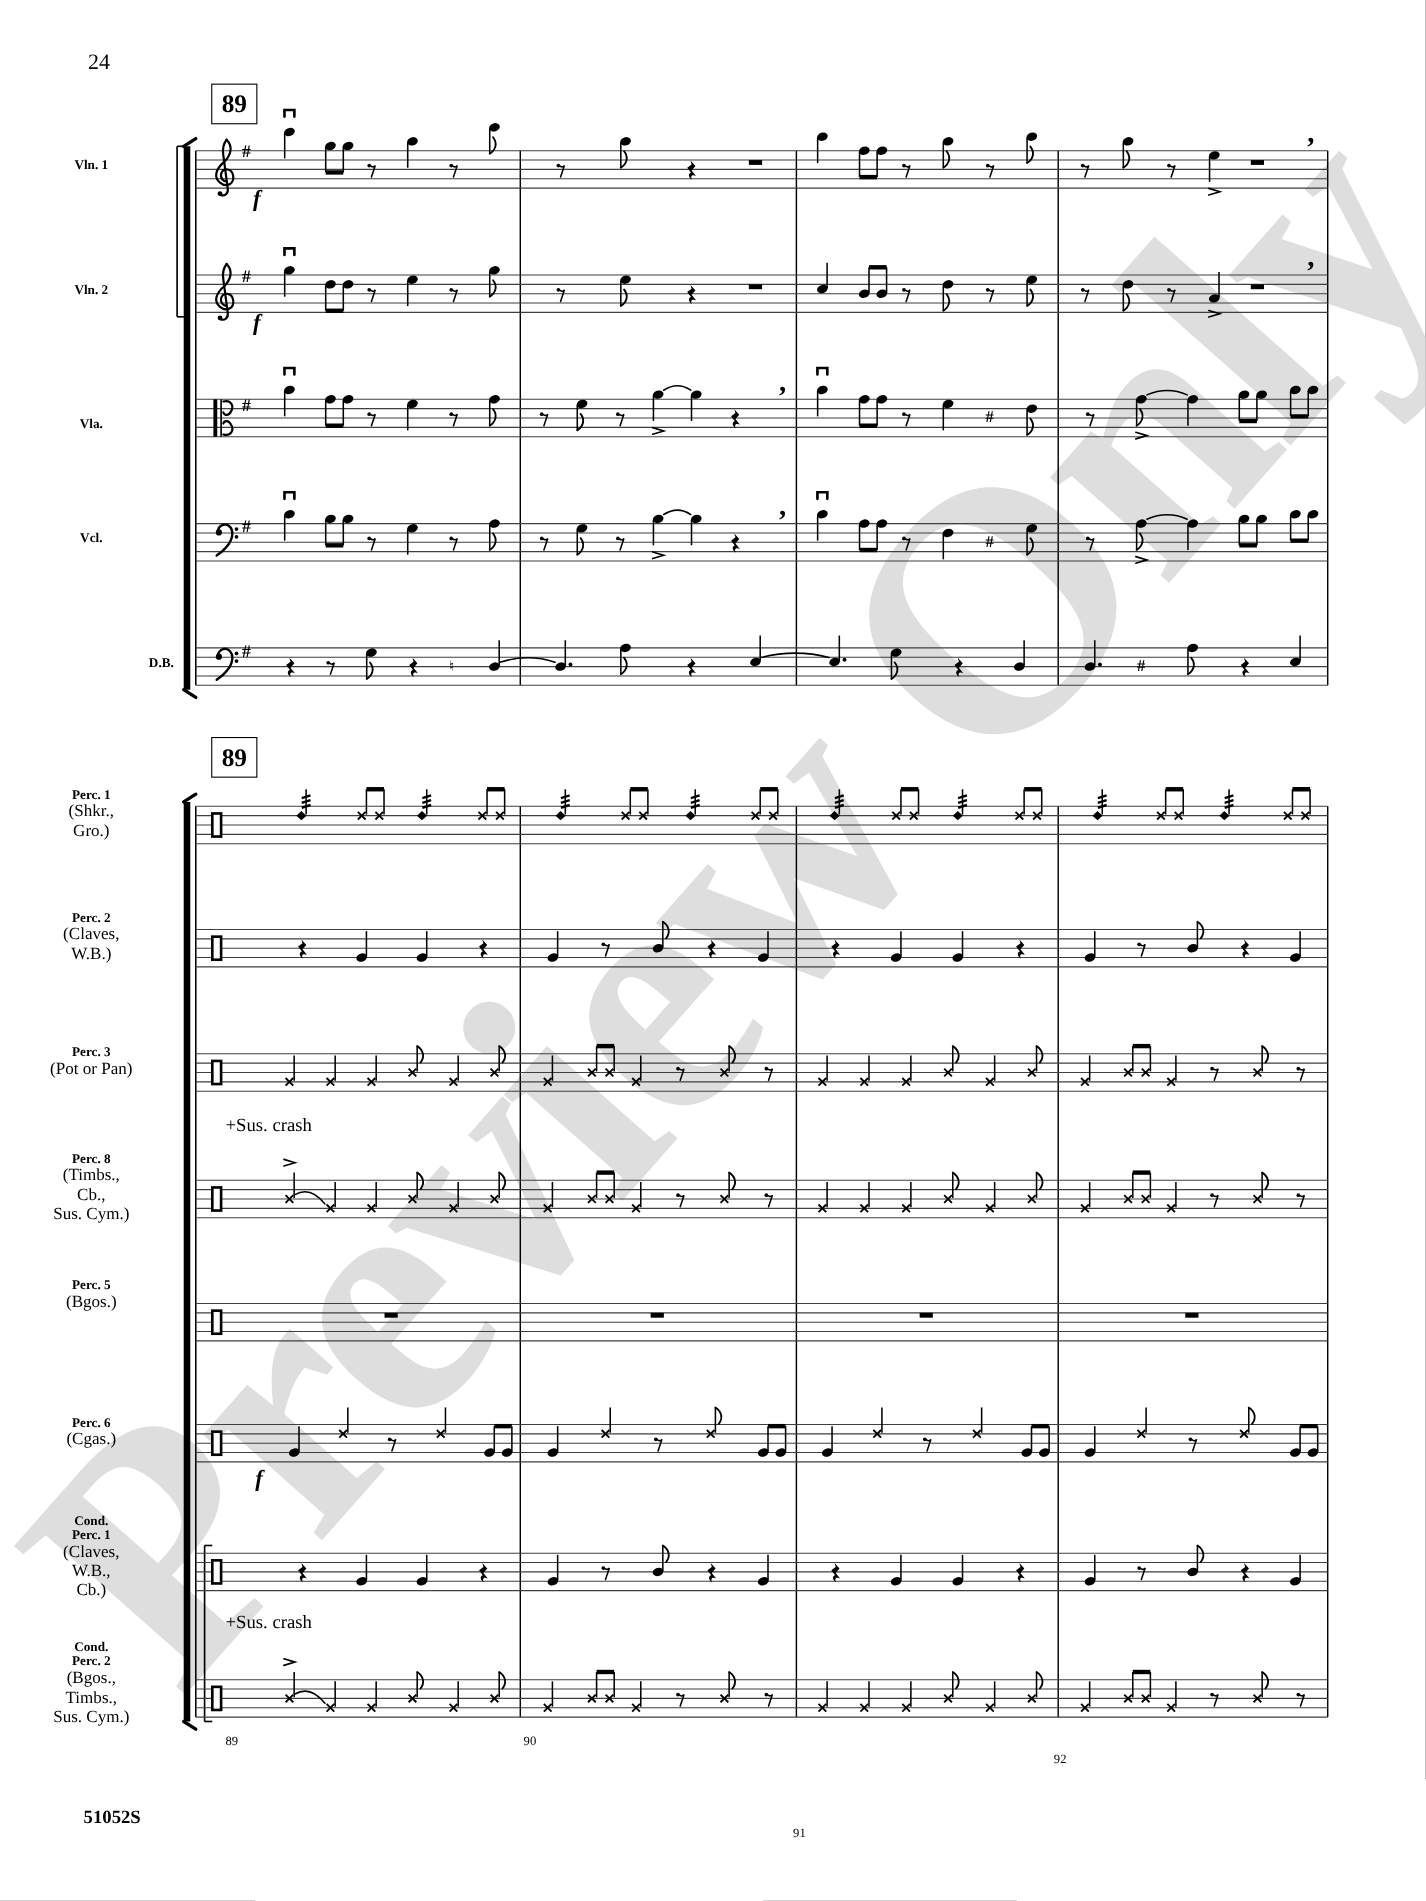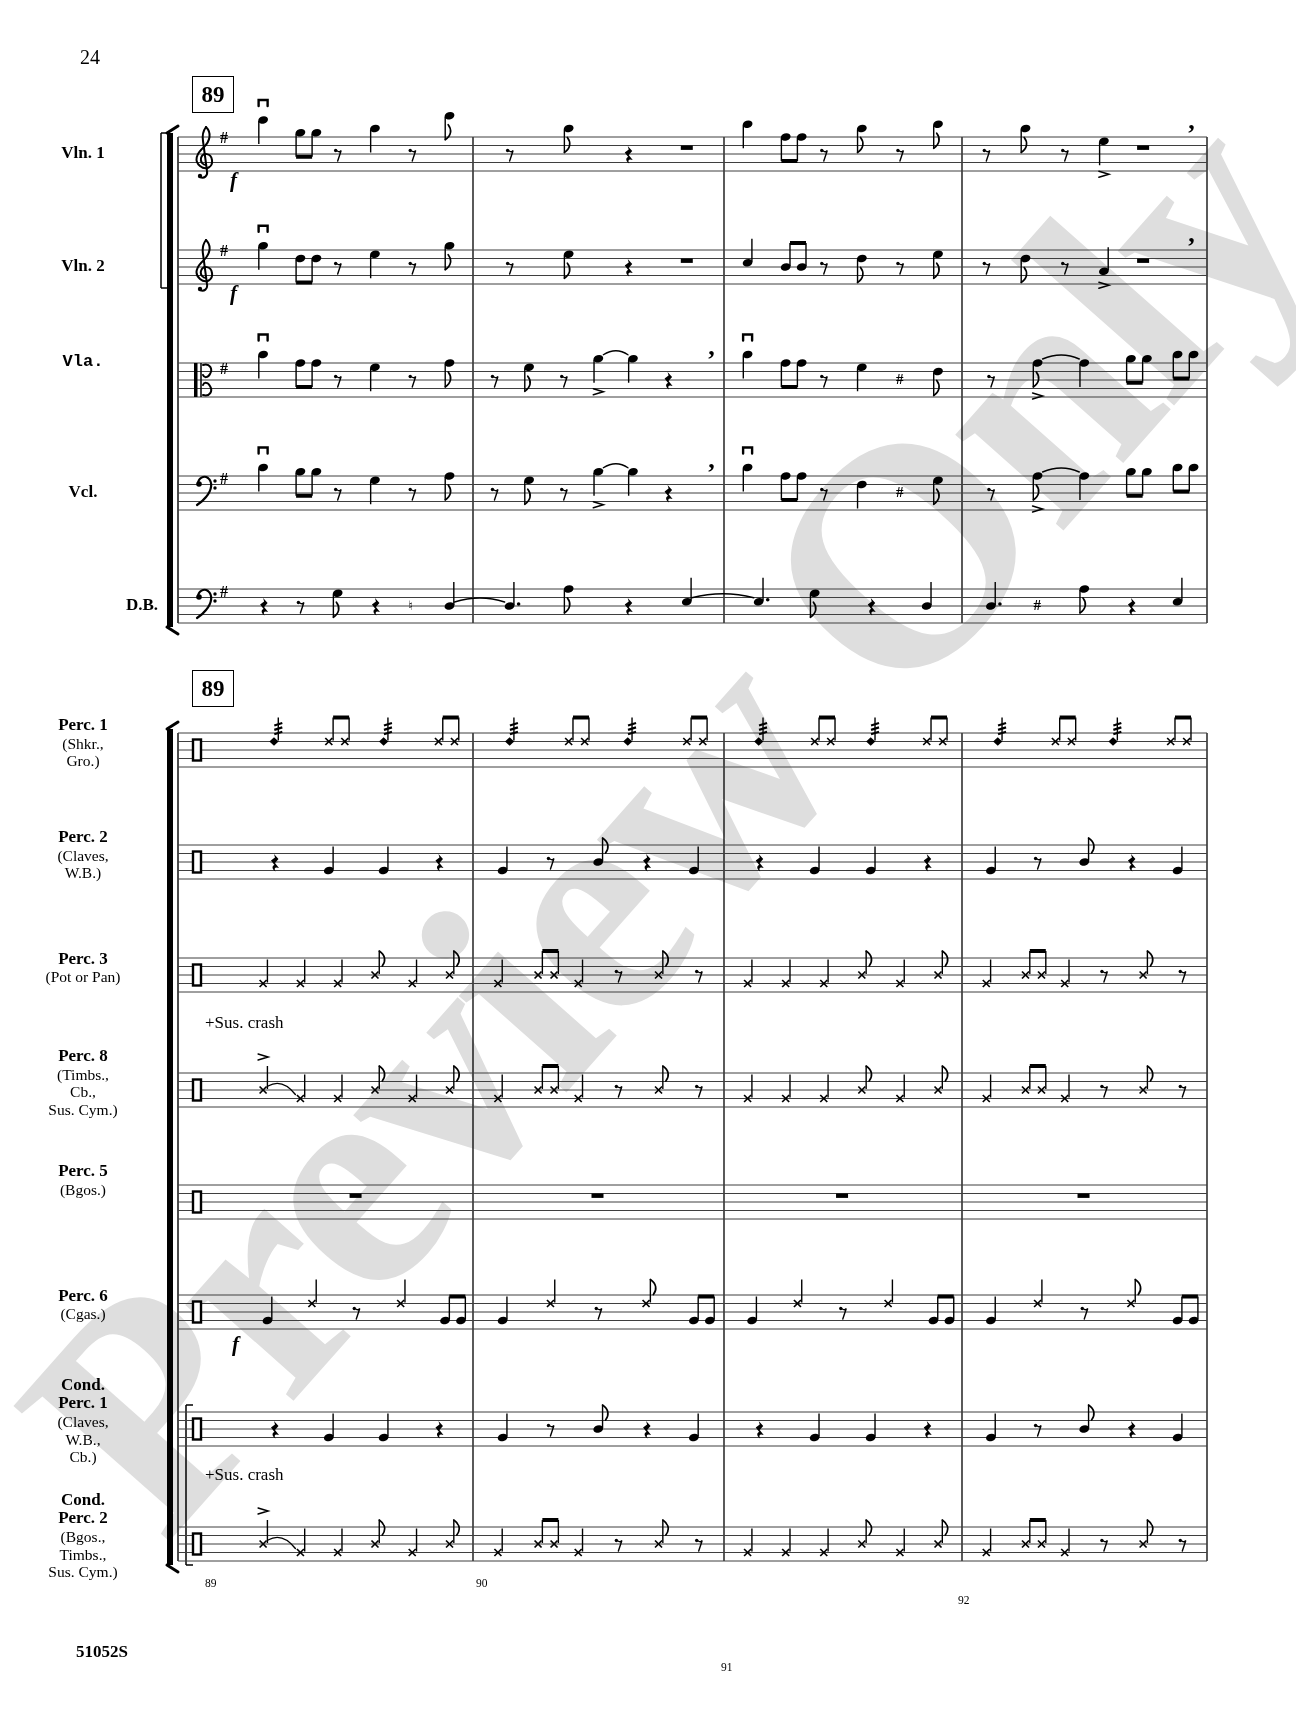--- a/index.html
+++ b/index.html
@@ -9,21 +9,21 @@
         font-family:"Liberation Serif",serif;font-weight:bold;font-size:315px;letter-spacing:-6px;
         color:#dedede;white-space:nowrap;transform:rotate(-48.5deg);transform-origin:50% 50%;z-index:0;}
   #score{position:absolute;left:0;top:0;z-index:1;}
   .txt{position:absolute;z-index:2;}
   .pageno{left:80px;top:46px;font-size:20px;}
   .catalog{left:76px;top:1642px;font-size:17px;font-weight:bold;}
   .rehearsal{position:absolute;z-index:2;border:1.6px solid #000;width:40px;height:35px;
         display:flex;align-items:center;justify-content:center;font-weight:bold;font-size:23px;}
   .rh1{left:192px;top:76px;} .rh2{left:192px;top:670px;}
   .instr-label{position:absolute;left:8px;width:150px;text-align:center;z-index:2;}
-  .instr-name{font-weight:bold;font-size:17px;line-height:1.1;}
+  .instr-name{font-weight:bold;font-size:12px;line-height:1.1;}
   .instr-sub{font-size:15.5px;line-height:1.13;}
   .dyn{position:absolute;z-index:2;font-style:italic;font-weight:bold;font-size:21px;}
   .annot{position:absolute;z-index:2;font-size:17px;}
   .mnum{position:absolute;z-index:2;font-size:11.5px;}
 </style>
 </head>
 <body>
 
 <div class="page">
 
@@ -911,21 +911,21 @@
       <path d="M1181.804 1541 C1183.304 1542 1184.804 1542 1185.804 1540.5 L1182.304 1551" stroke="#000000" stroke-width="1.4" fill="none" stroke-linecap="round"></path>
     </svg>
 
   <div id="labels">
       <div class="instr-label" style="top: 143.5px;">
         <div class="instr-name">Vln. 1</div>
       </div>
       <div class="instr-label" style="top: 256.5px;">
         <div class="instr-name">Vln. 2</div>
       </div>
-      <div class="instr-label" style="top: 353px; font-family: Liberation Mono, monospace;">
+      <div class="instr-label" style="top: 379px;">
         <div class="instr-name">Vla.</div>
       </div>
       <div class="instr-label" style="top: 482.5px;">
         <div class="instr-name">Vcl.</div>
       </div>
       <div class="instr-label" style="top: 595.5px; text-align: right;">
         <div class="instr-name">D.B.</div>
       </div>
       <div class="instr-label" style="top: 716px;">
         <div class="instr-name">Perc. 1</div>

